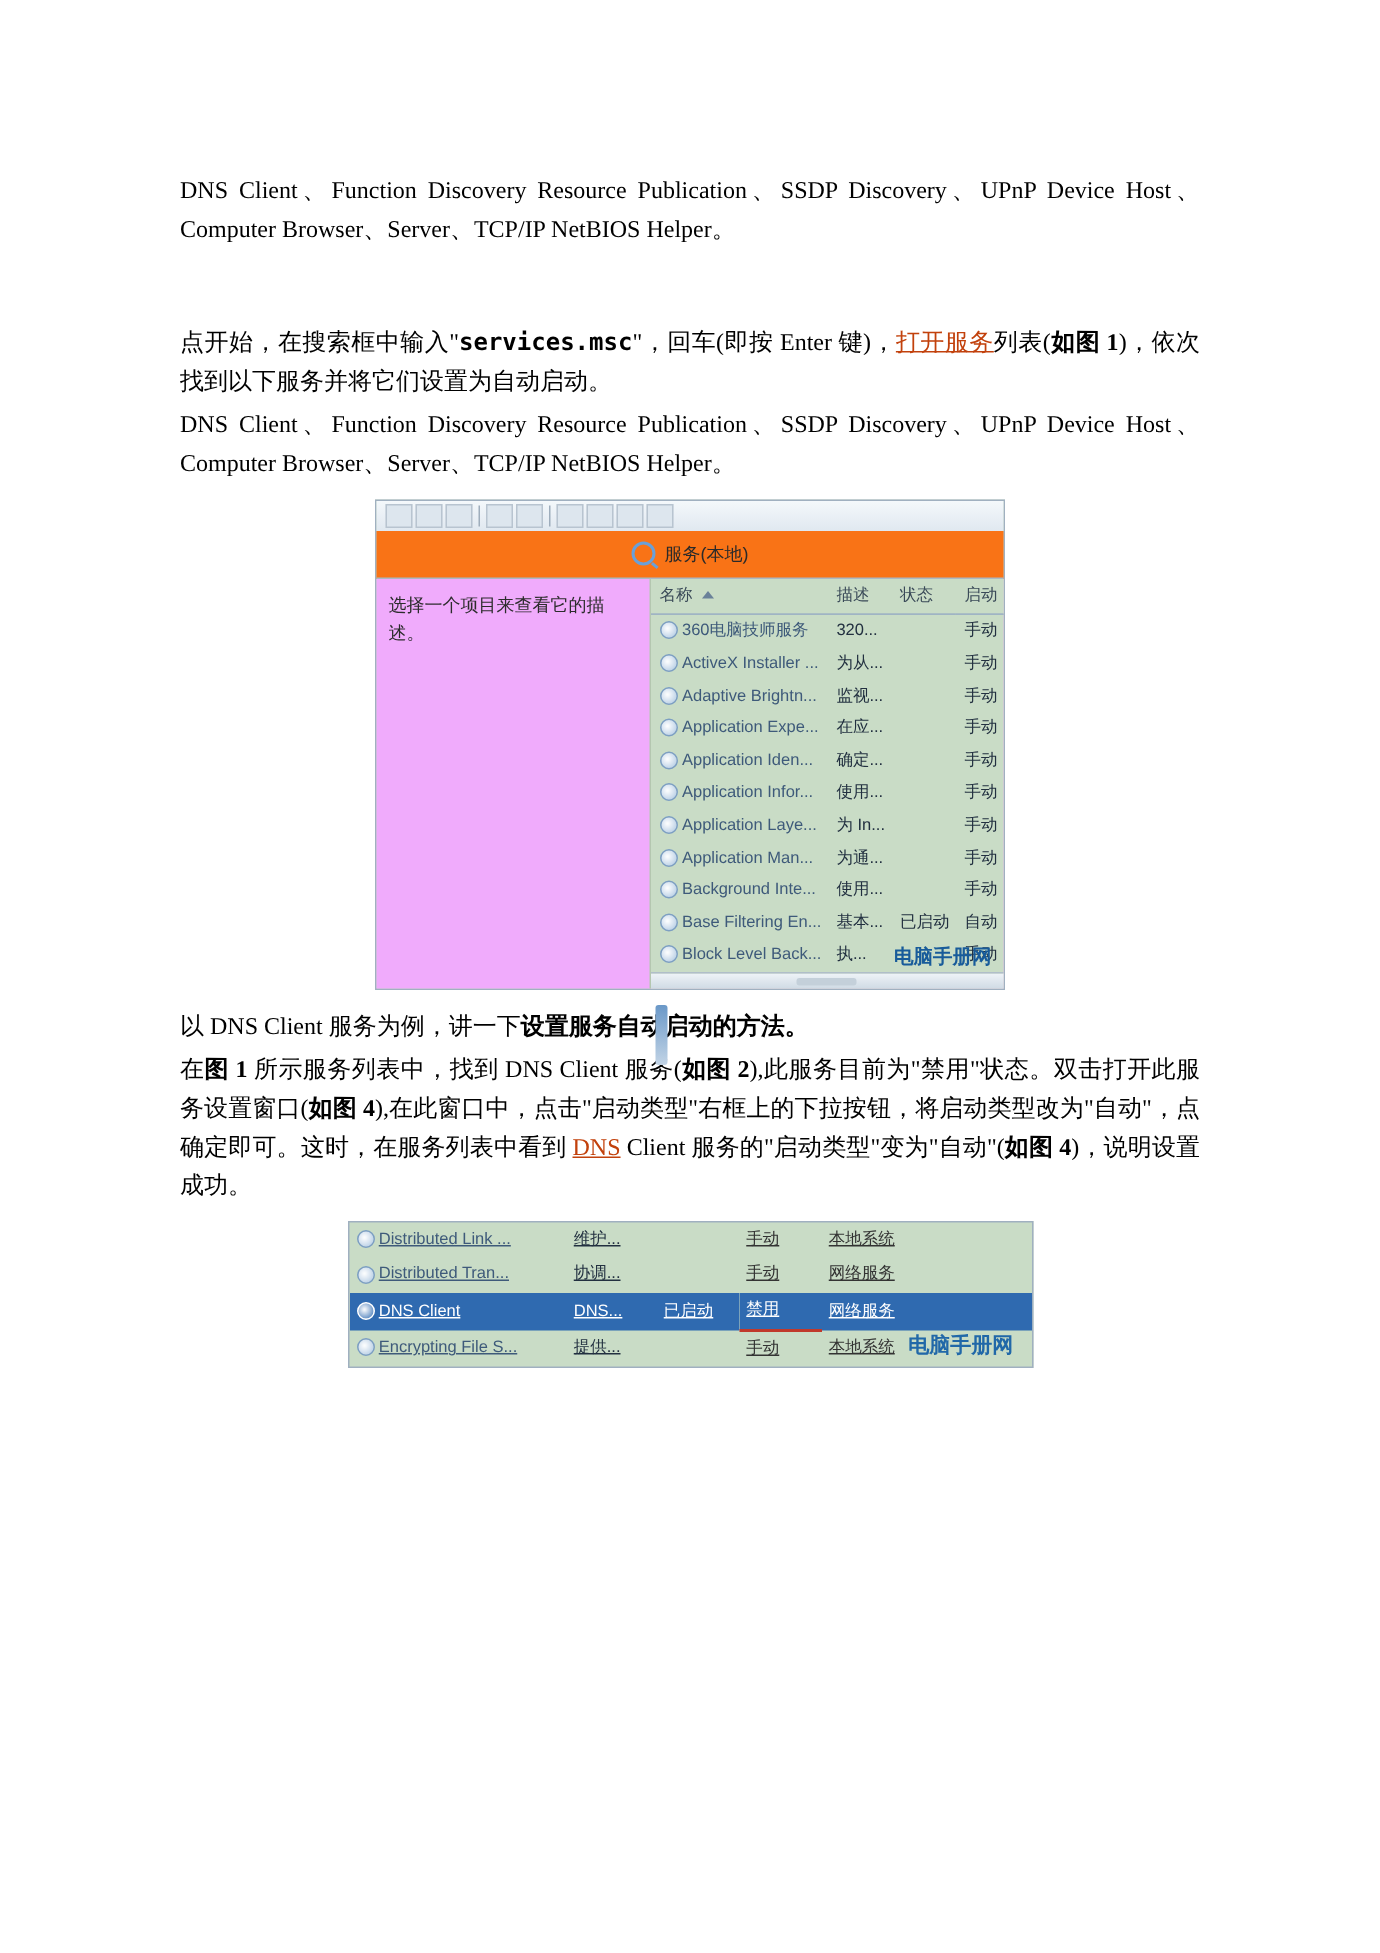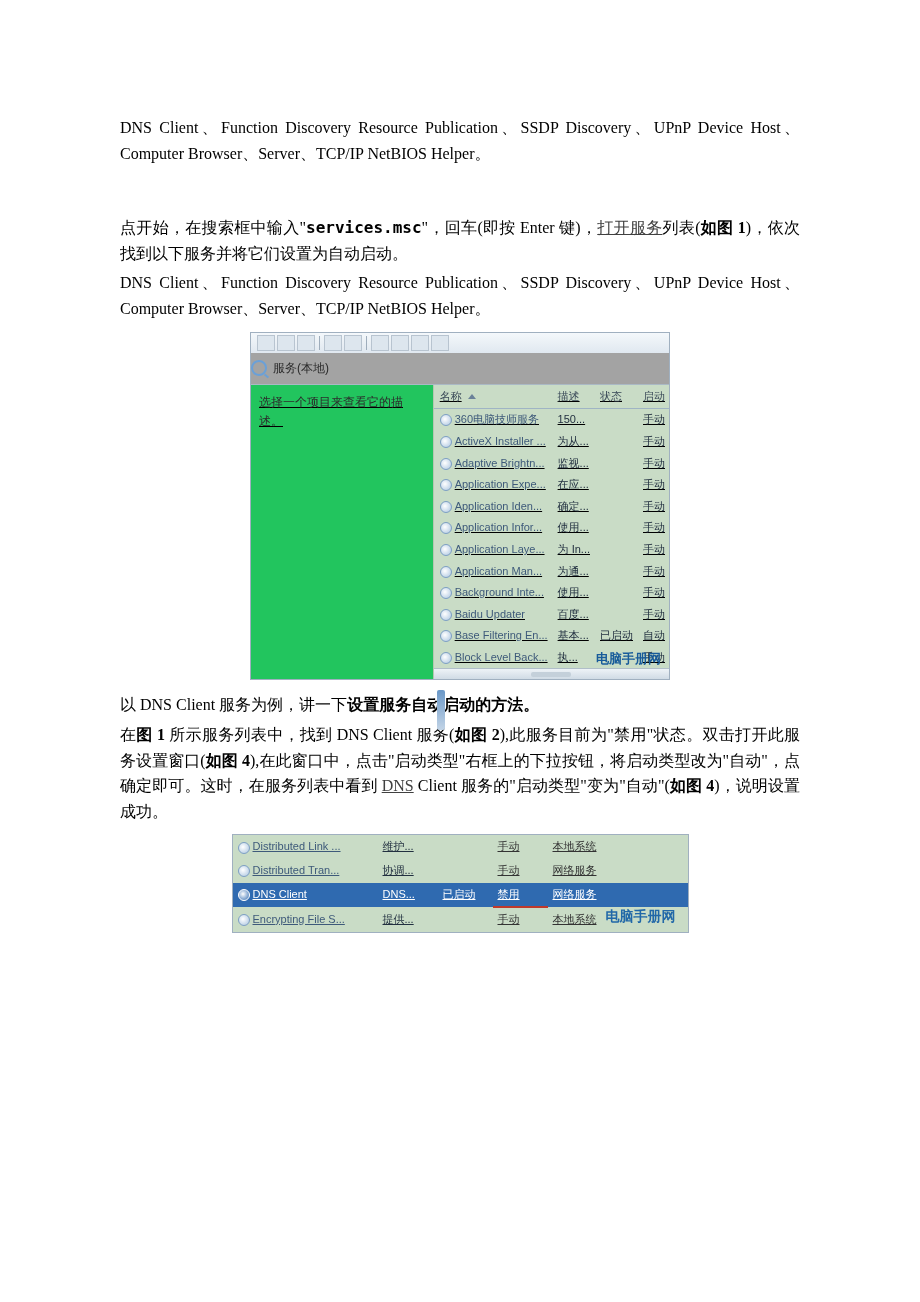--- a/index.html
+++ b/index.html
@@ -16,21 +16,21 @@
       padding: 115px 120px 60px 120px;
     }
     .para {
       margin: 0 0 4px 0;
       text-align: justify;
     }
     .spacer {
       height: 45px;
     }
     .link {
-      color: #404040;
+      color: #c2410c;
       text-decoration: underline;
     }
     .bold {
       font-weight: bold;
     }
     .mono {
       font-family: "SimSun", monospace;
     }
     .svc-figure {
       display: block;
@@ -56,50 +56,50 @@
       width: 16px; height: 14px;
       background: #dde6ee;
       border: 1px solid #b8c4d0;
     }
     .tbpipe {
       width: 1px; height: 14px;
       background: #9eadbc;
       margin: 0 2px;
     }
     .fig1-hdr {
-      background: #a3a3a3;
-      padding: 6px 0;
+      background: #f97316;
+      padding: 6px 24px;
       color: #2a2a2a;
       font-size: 12px;
       display: flex;
       align-items: center;
       gap: 6px;
       border-bottom: 1px solid #aab9c5;
+      justify-content: center;
     }
     .magnify {
       width: 12px;
       height: 12px;
       border: 2px solid #6aa0d8;
       border-radius: 50%;
       position: relative;
     }
     .magnify::after {
       content: "";
       position: absolute;
       width: 5px;
       height: 2px;
       background: #6aa0d8;
       bottom: -3px;
       right: -4px;
       transform: rotate(40deg);
     }
     .fig1-body {
       display: flex;
-      background: #22c55e;
-      text-decoration: underline;
+      background: #f0abfc;
     }
     .fig1-left {
       width: 170px;
       padding: 8px;
       color: #2c2c2c;
       font-size: 12px;
       border-right: 1px solid #b4c7b0;
     }
     .fig1-right {
       flex: 1;
@@ -280,21 +280,21 @@
                 <tr>
                   <th><span>名称</span><span class="sortarrow"></span></th>
                   <th>描述</th>
                   <th>状态</th>
                   <th>启动</th>
                 </tr>
               </thead>
               <tbody id="fig1-rows">
                   <tr>
                     <td><span class="gear"></span>360电脑技师服务</td>
-                    <td>150...</td>
+                    <td>320...</td>
                     <td></td>
                     <td>手动</td>
                   </tr>
                   <tr>
                     <td><span class="gear"></span>ActiveX Installer ...</td>
                     <td>为从...</td>
                     <td></td>
                     <td>手动</td>
                   </tr>
                   <tr>
@@ -329,26 +329,20 @@
                   </tr>
                   <tr>
                     <td><span class="gear"></span>Application Man...</td>
                     <td>为通...</td>
                     <td></td>
                     <td>手动</td>
                   </tr>
                   <tr>
                     <td><span class="gear"></span>Background Inte...</td>
                     <td>使用...</td>
-                    <td></td>
-                    <td>手动</td>
-                  </tr>
-                  <tr>
-                    <td><span class="gear"></span>Baidu Updater</td>
-                    <td>百度...</td>
                     <td></td>
                     <td>手动</td>
                   </tr>
                   <tr>
                     <td><span class="gear"></span>Base Filtering En...</td>
                     <td>基本...</td>
                     <td>已启动</td>
                     <td>自动</td>
                   </tr>
                   <tr>

